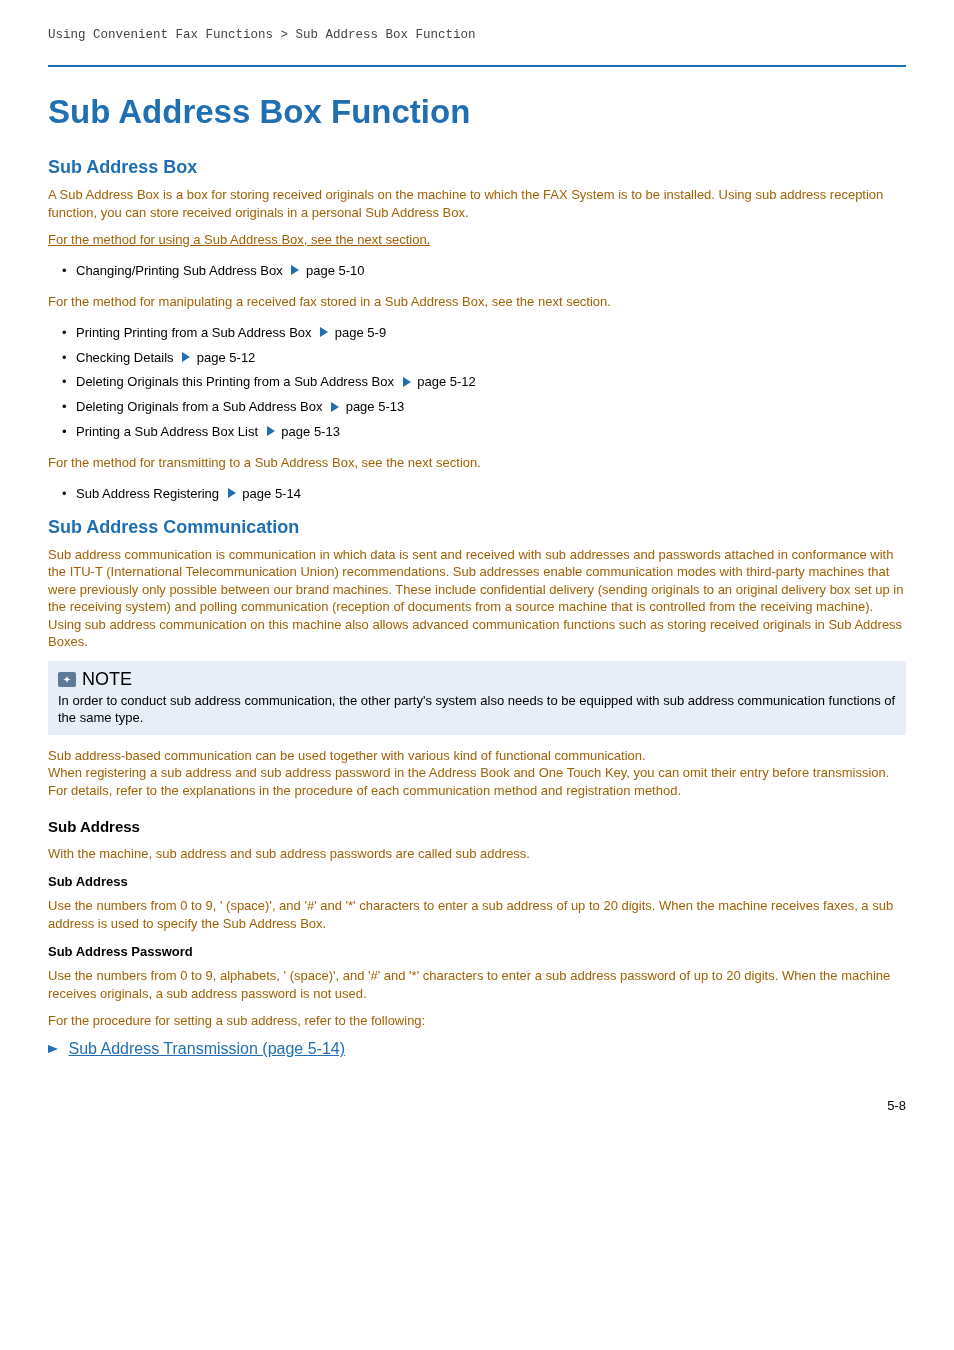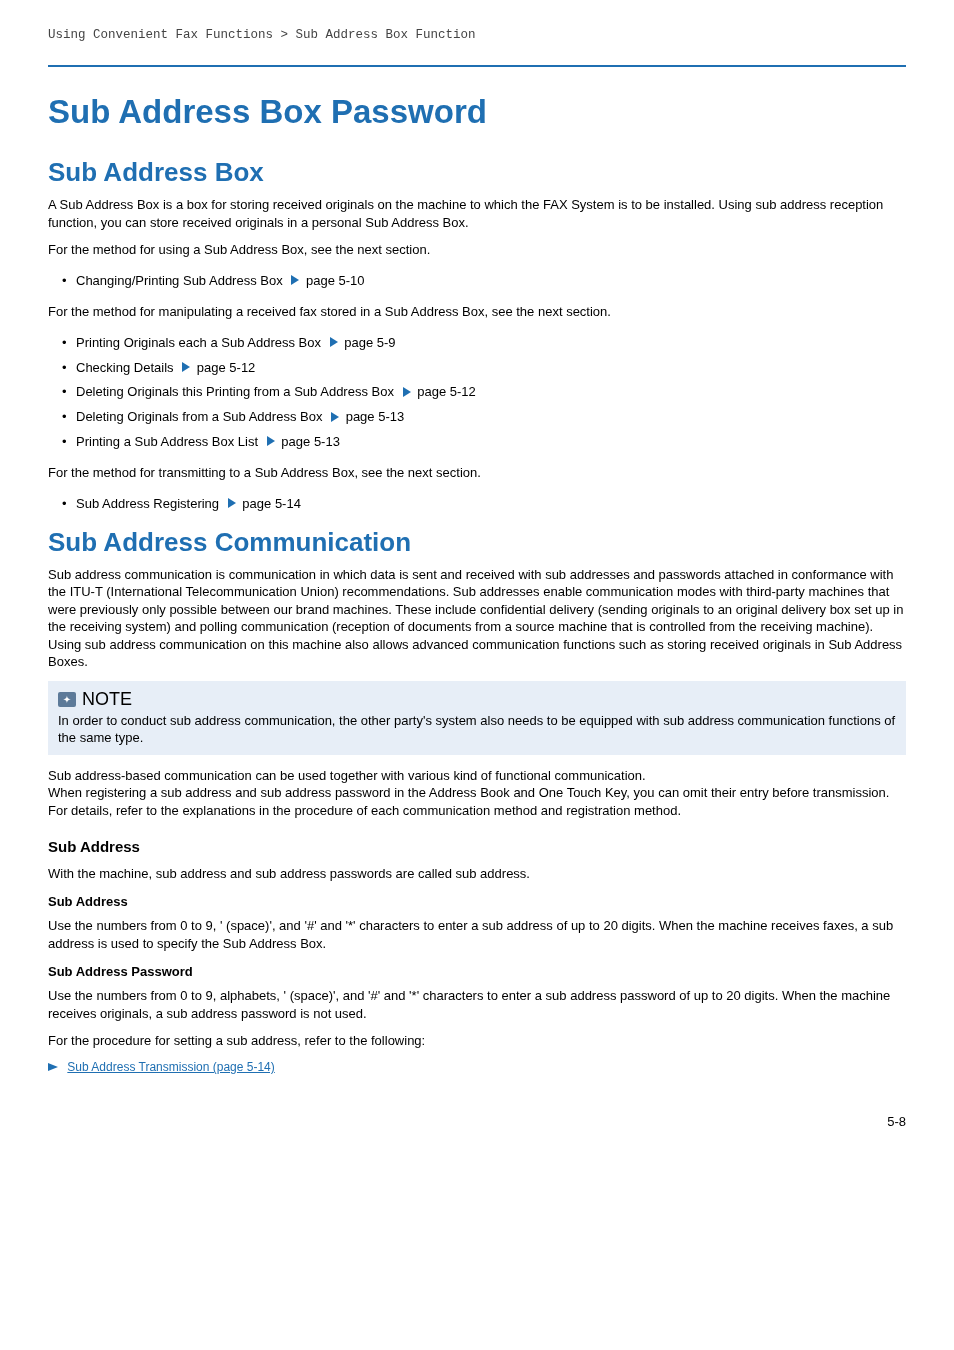--- a/index.html
+++ b/index.html
@@ -27,32 +27,33 @@
     margin-bottom: 26px;
   }
   h1.main {
     color: #1f6fb2;
     font-size: 33px;
     font-weight: bold;
     margin-bottom: 26px;
   }
   h2.section {
     color: #1f6fb2;
-    font-size: 26px;
+    font-size: 18px;
     font-weight: bold;
     margin-top: 10px;
     margin-bottom: 8px;
   }
   p.body {
     font-size: 13px;
-    color: #000000;
+    color: #a16207;
     line-height: 1.35;
     margin-bottom: 10px;
   }
   p.gap-top {
+    text-decoration: underline;
   }
   ul.bullets {
     list-style: none;
     margin-left: 14px;
     margin-bottom: 10px;
   }
   ul.bullets li {
     font-size: 13px;
     line-height: 1.9;
     color: #000;
@@ -118,21 +119,21 @@
   }
   h4.subsub {
     font-size: 13px;
     font-weight: bold;
     margin-top: 12px;
     margin-bottom: 8px;
     color: #000;
   }
   .link-line {
     margin-top: 8px;
-    font-size: 12px;
+    font-size: 16px;
   }
   .link-arrow {
     display: inline-block;
     width: 0;
     height: 0;
     border-top: 4px solid transparent;
     border-bottom: 4px solid transparent;
     border-left: 10px solid #1f6fb2;
     margin-right: 6px;
     vertical-align: middle;
@@ -149,39 +150,39 @@
     margin-top: 40px;
     color: #000;
   }
 </style>
 </head>
 <body>
 
 <div class="breadcrumb">Using Convenient Fax Functions &gt; Sub Address Box Function</div>
 <hr class="hr-top">
 
-<h1 class="main">Sub Address Box Password</h1>
+<h1 class="main">Sub Address Box Function</h1>
 
 <h2 class="section">Sub Address Box</h2>
 <p class="body">A Sub Address Box is a box for storing received originals on the machine to which the FAX System is to be installed. Using sub address reception function, you can store received originals in a personal Sub Address Box.</p>
 <p class="body gap-top">For the method for using a Sub Address Box, see the next section.</p>
 
 <ul class="bullets">
   <li>
     <span>Changing/Printing Sub Address Box</span>
     <span class="tri-right"></span>
     <span>page 5-10</span>
   </li>
 </ul>
 
 <p class="body">For the method for manipulating a received fax stored in a Sub Address Box, see the next section.</p>
 
 <ul class="bullets">
   <li>
-    <span>Printing Originals each a Sub Address Box</span>
+    <span>Printing Printing from a Sub Address Box</span>
     <span class="tri-right"></span>
     <span>page 5-9</span>
   </li>
   <li>
     <span>Checking Details</span>
     <span class="tri-right"></span>
     <span>page 5-12</span>
   </li>
   <li>
     <span>Deleting Originals this Printing from a Sub Address Box</span>

